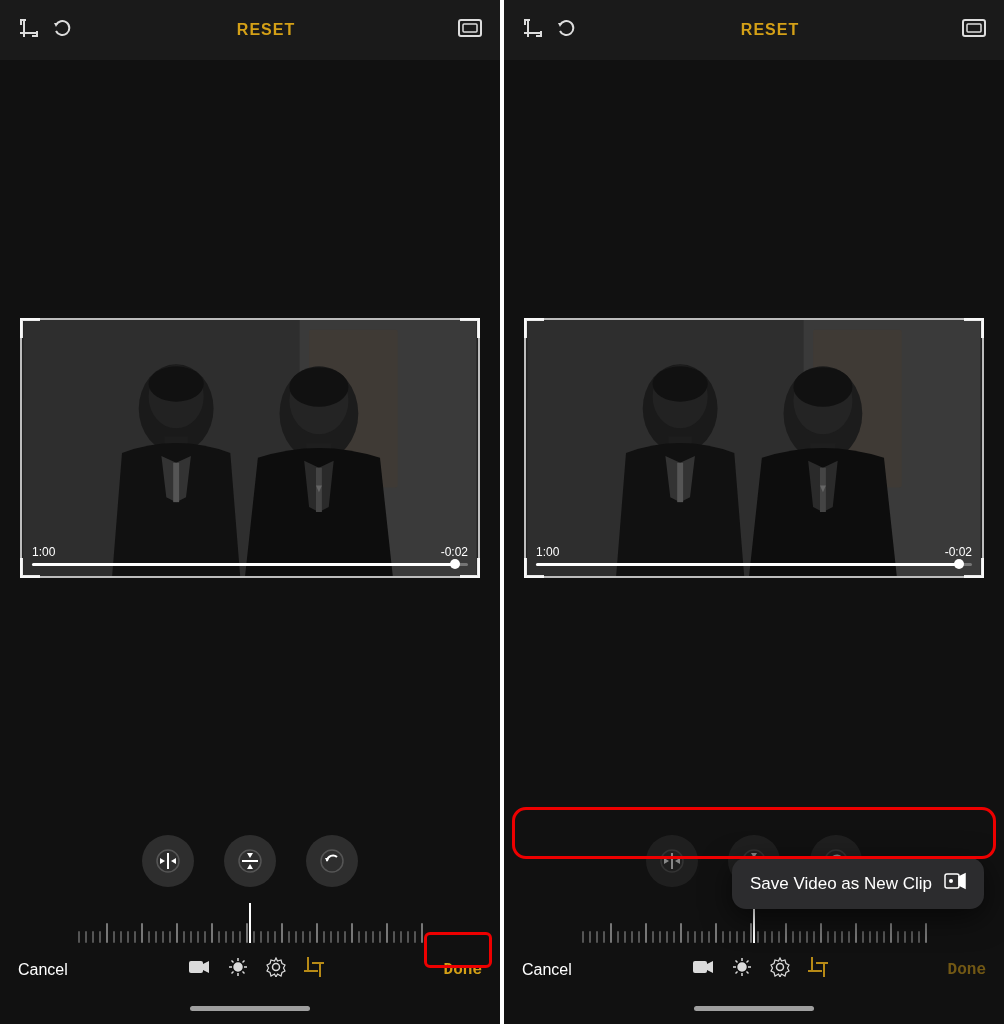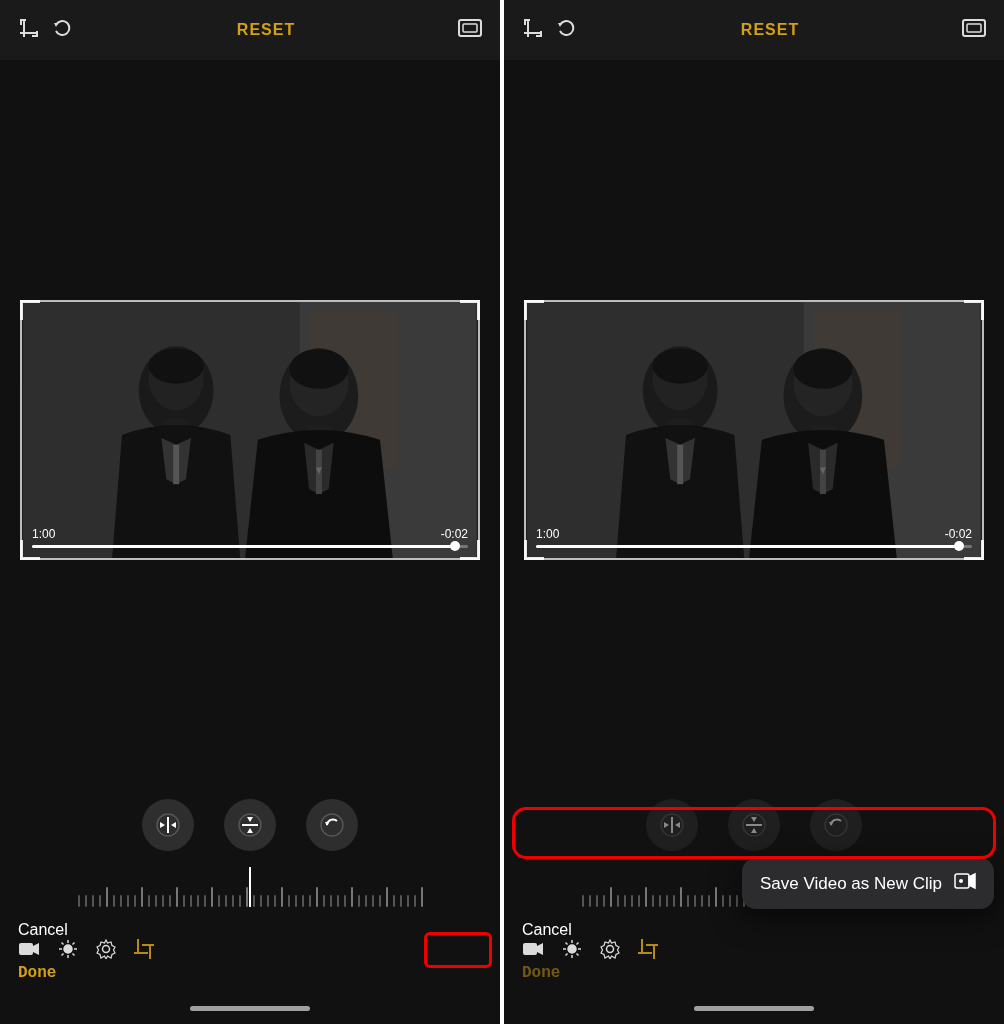--- a/index.html
+++ b/index.html
@@ -197,23 +197,23 @@
       left: 50%;
       transform: translateX(-50%);
       width: 2px;
       height: 100%;
       background: #fff;
     }
 
     
     .bottom-nav {
       display: flex;
+      align-items: center;
       justify-content: space-between;
       padding: 14px 18px 20px;
-      flex-direction: column;
     }
 
     .nav-cancel {
       color: #fff;
       font-size: 16px;
     }
 
     .nav-icons {
       display: flex;
       gap: 18px;
@@ -254,21 +254,21 @@
       position: absolute;
       border: 3px solid #e00;
       border-radius: 6px;
       pointer-events: none;
     }
 
     
     .popup-menu {
       position: absolute;
       bottom: 115px;
-      right: 10px;
+      right: 20px;
       background: #2c2c2e;
       border-radius: 14px;
       overflow: hidden;
       min-width: 230px;
       z-index: 10;
       box-shadow: 0 8px 30px rgba(0,0,0,0.6);
     }
 
     .popup-menu-item {
       display: flex;

